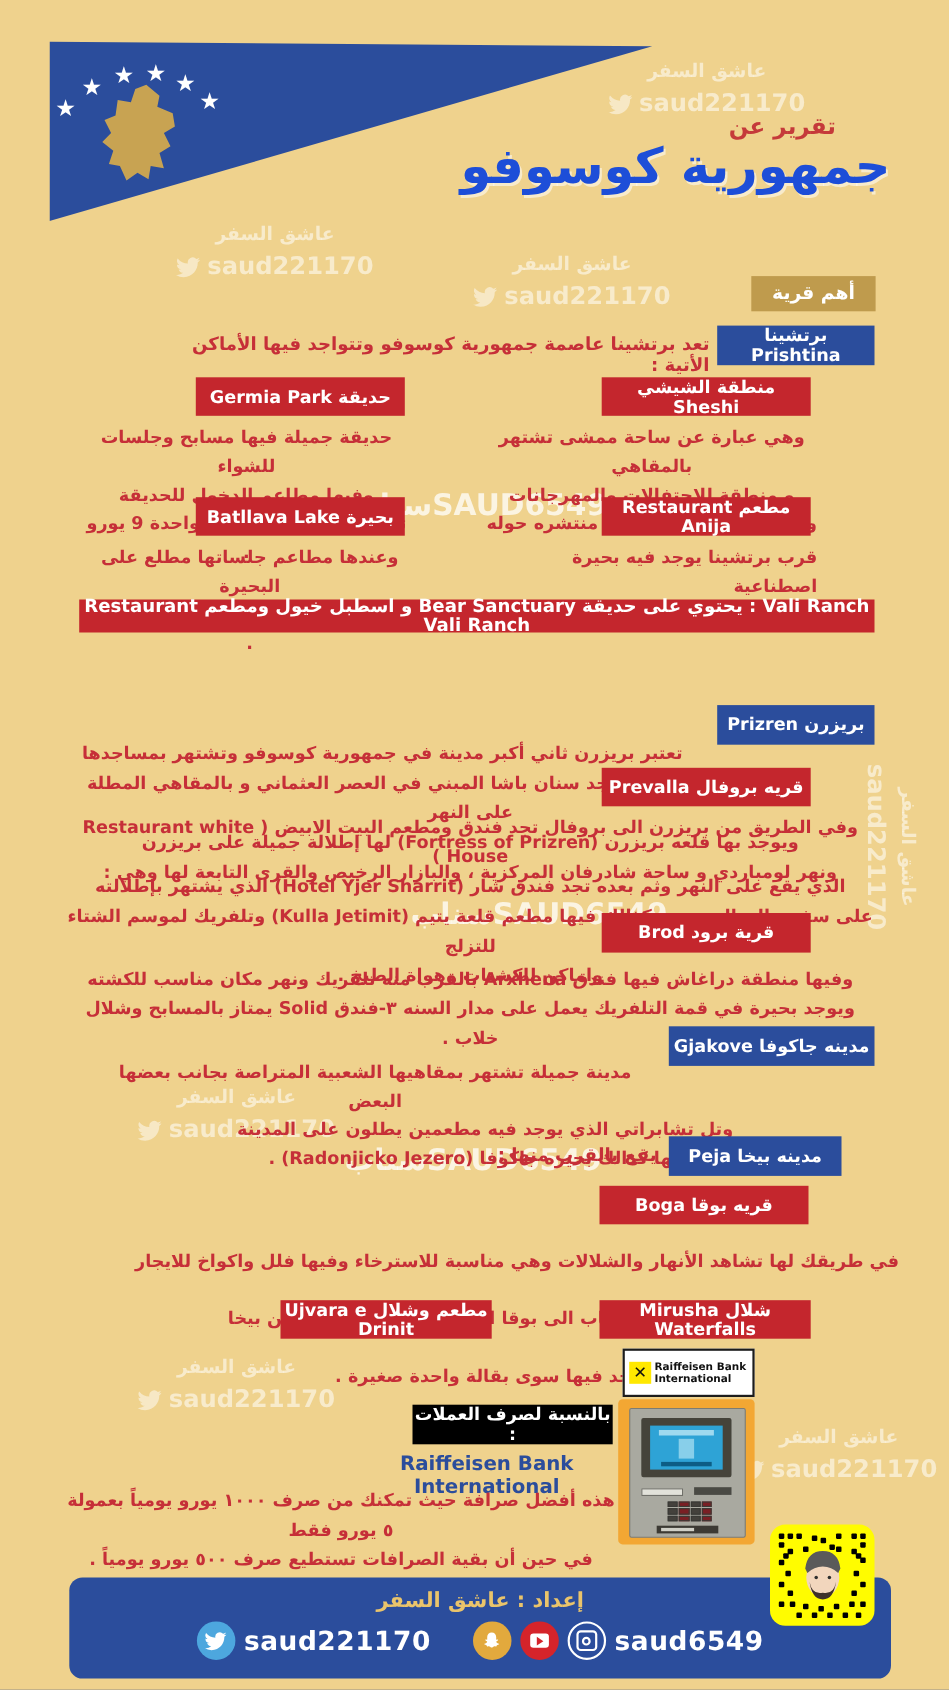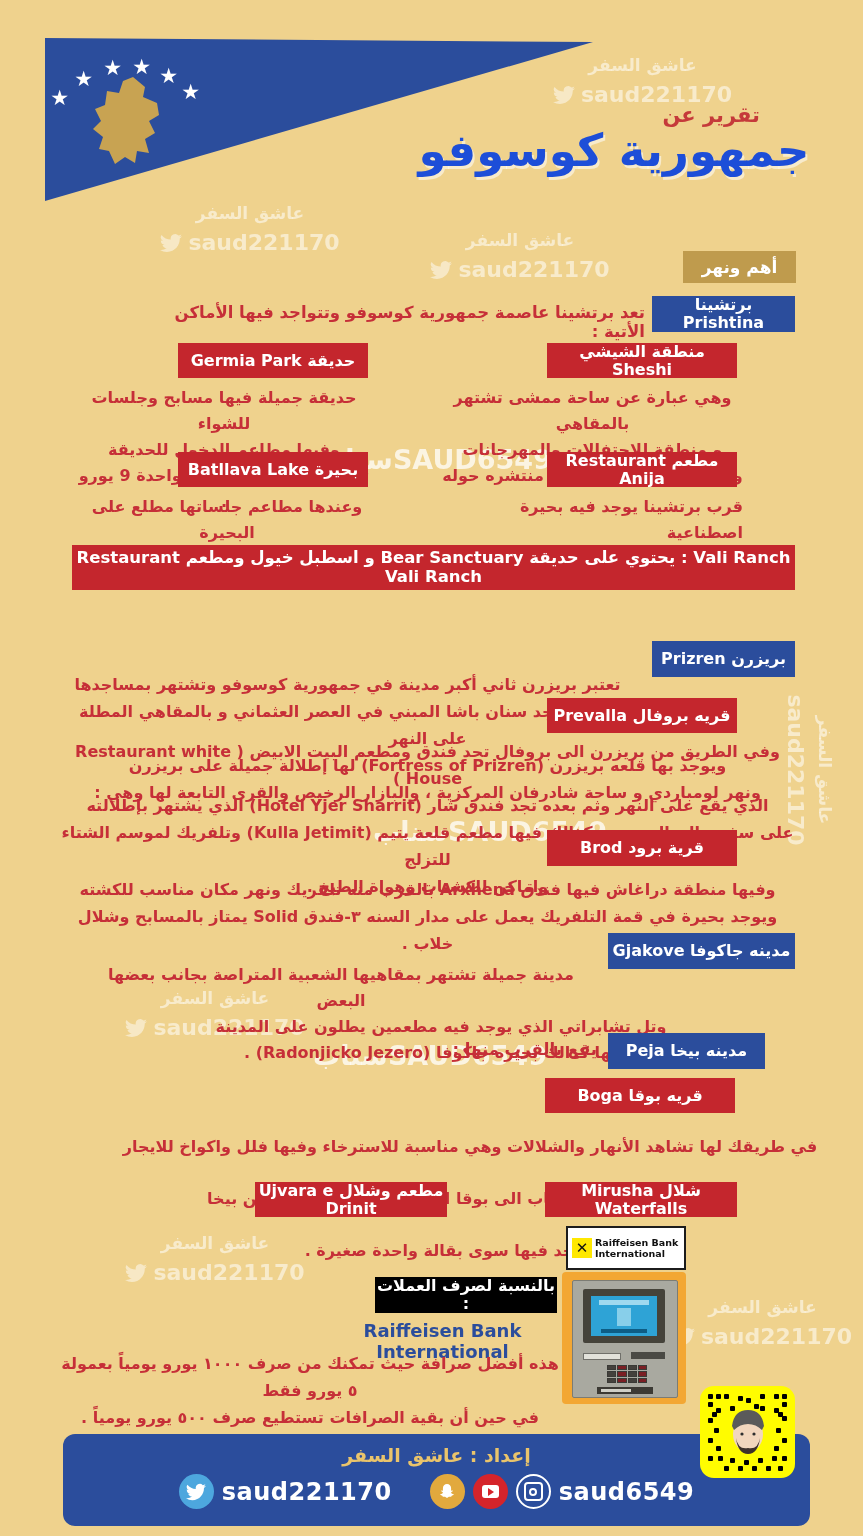--- a/index.html
+++ b/index.html
@@ -164,42 +164,42 @@
       <span>saud221170</span>
     </div>
   </div>
 
   <div class="abs snapwm" style="left:300px;top:444px;width:270px;">سنابSAUD6549</div>
   <div class="abs snapwm" style="left:355px;top:816px;width:270px;">سنابSAUD6549</div>
   <div class="abs snapwm" style="left:295px;top:1040px;width:270px;">سنابSAUD6549</div>
 
   <div class="abs pretitle" style="left:600px;top:103px;width:160px;">تقرير عن</div>
   <div class="abs bigtitle" style="left:380px;top:124px;width:468px;">جمهورية كوسوفو</div>
-  <div class="abs badge badge-tan" style="left:683px;top:251px;width:113px;height:32px;font-size:17px;">أهم ونهر</div>
+  <div class="abs badge badge-tan" style="left:683px;top:251px;width:113px;height:32px;font-size:17px;">أهم قرية</div>
 
   <div class="abs badge badge-blue" style="left:652px;top:296px;width:143px;height:36px;">برتشينا Prishtina</div>
   <div class="abs lead-red" style="left:150px;top:303px;width:495px;">تعد برتشينا عاصمة جمهورية كوسوفو وتتواجد فيها الأماكن الأتية :</div>
 
   <div class="abs badge badge-red" style="left:547px;top:343px;width:190px;height:35px;">منطقة الشيشي  Sheshi</div>
   <div class="abs badge badge-red" style="left:178px;top:343px;width:190px;height:35px;">حديقة Germia Park</div>
   <div class="abs para" style="left:440px;top:385px;width:305px;">وهي عبارة عن ساحة ممشى تشتهر  بالمقاهي
 و منطقة للاحتفالات والمهرجانات
 ويوجد فيها محلات تسوق منتشره حوله .</div>
   <div class="abs para" style="left:75px;top:385px;width:298px;">حديقة جميلة فيها مسابح وجلسات للشواء
 وفيها مطاعم الدخول للحديقة
 تكلفة الدخول للسيارة الواحدة 9 يورو .</div>
 
   <div class="abs badge badge-red" style="left:547px;top:452px;width:190px;height:35px;">مطعم  Restaurant Anija</div>
   <div class="abs badge badge-red" style="left:178px;top:452px;width:190px;height:35px;">بحيرة  Batllava Lake</div>
   <div class="abs para" style="left:445px;top:494px;width:298px;text-align:right;">قرب برتشينا يوجد فيه بحيرة اصطناعية
 وجلسات عائمة وبرج على شكل إيفل .</div>
   <div class="abs para" style="left:78px;top:494px;width:298px;">وعندها مطاعم جلساتها مطلع على البحيرة
 وفيها قوارب تجديف يمكنك إستئجارها .</div>
 
-  <div class="abs badge badge-red" style="left:72px;top:545px;width:723px;height:45px;font-size:16.5px;">Vali Ranch : يحتوي على حديقة  Bear Sanctuary  و اسطبل خيول ومطعم Restaurant Vali Ranch</div>
+  <div class="abs badge badge-red" style="left:72px;top:545px;width:723px;height:30px;font-size:16.5px;">Vali Ranch : يحتوي على حديقة  Bear Sanctuary  و اسطبل خيول ومطعم Restaurant Vali Ranch</div>
 
   <div class="abs badge badge-blue" style="left:652px;top:641px;width:143px;height:36px;">بريزرن  Prizren</div>
   <div class="abs para" style="left:60px;top:644px;width:735px;line-height:27px;">
     <span class="spacer-float"></span><span style="white-space:pre-line;">تعتبر بريزرن ثاني أكبر مدينة في جمهورية كوسوفو وتشتهر  بمساجدها
 مثل مسجد سنان باشا المبني في العصر العثماني  و بالمقاهي المطلة على النهر
 ويوجد بها قلعه بريزرن (Fortress of Prizren) لها إطلالة جميلة على بريزرن
 ونهر لومباردي و ساحة شادرفان المركزية ، والبازار الرخيص والقرى التابعة لها وهي :</span>
   </div>
 
   <div class="abs badge badge-red" style="left:547px;top:698px;width:190px;height:35px;">قريه بروفال  Prevalla</div>

